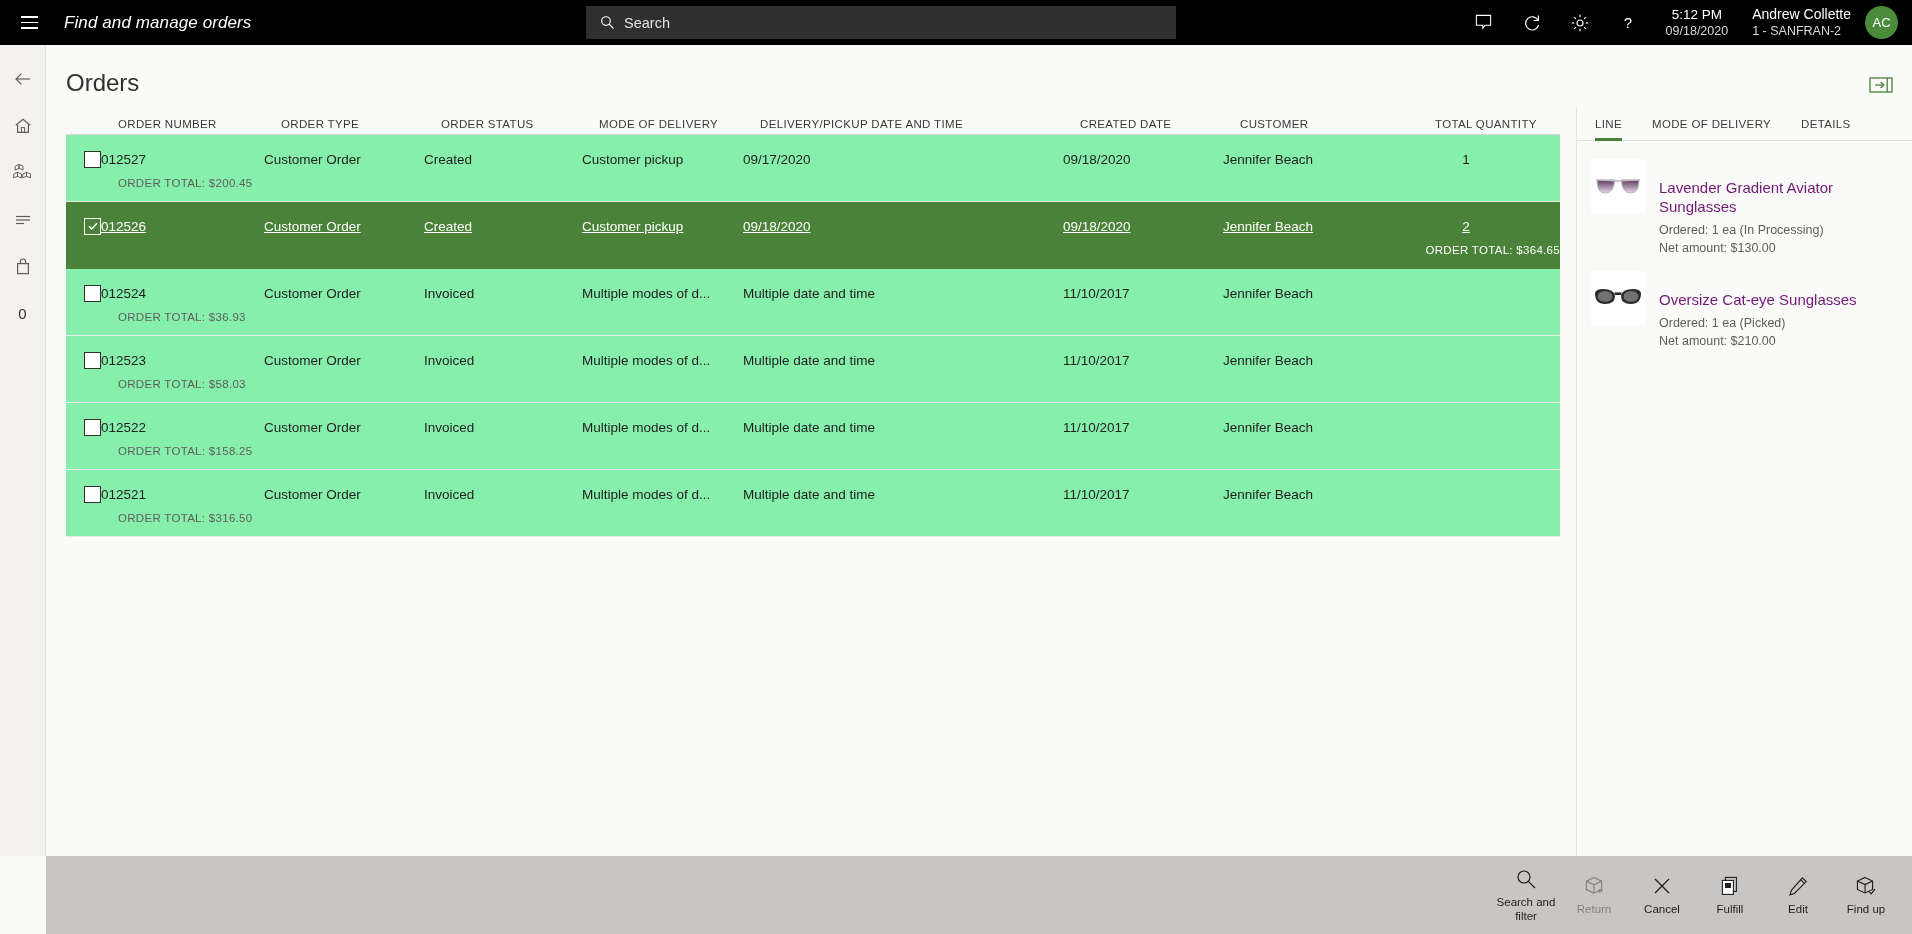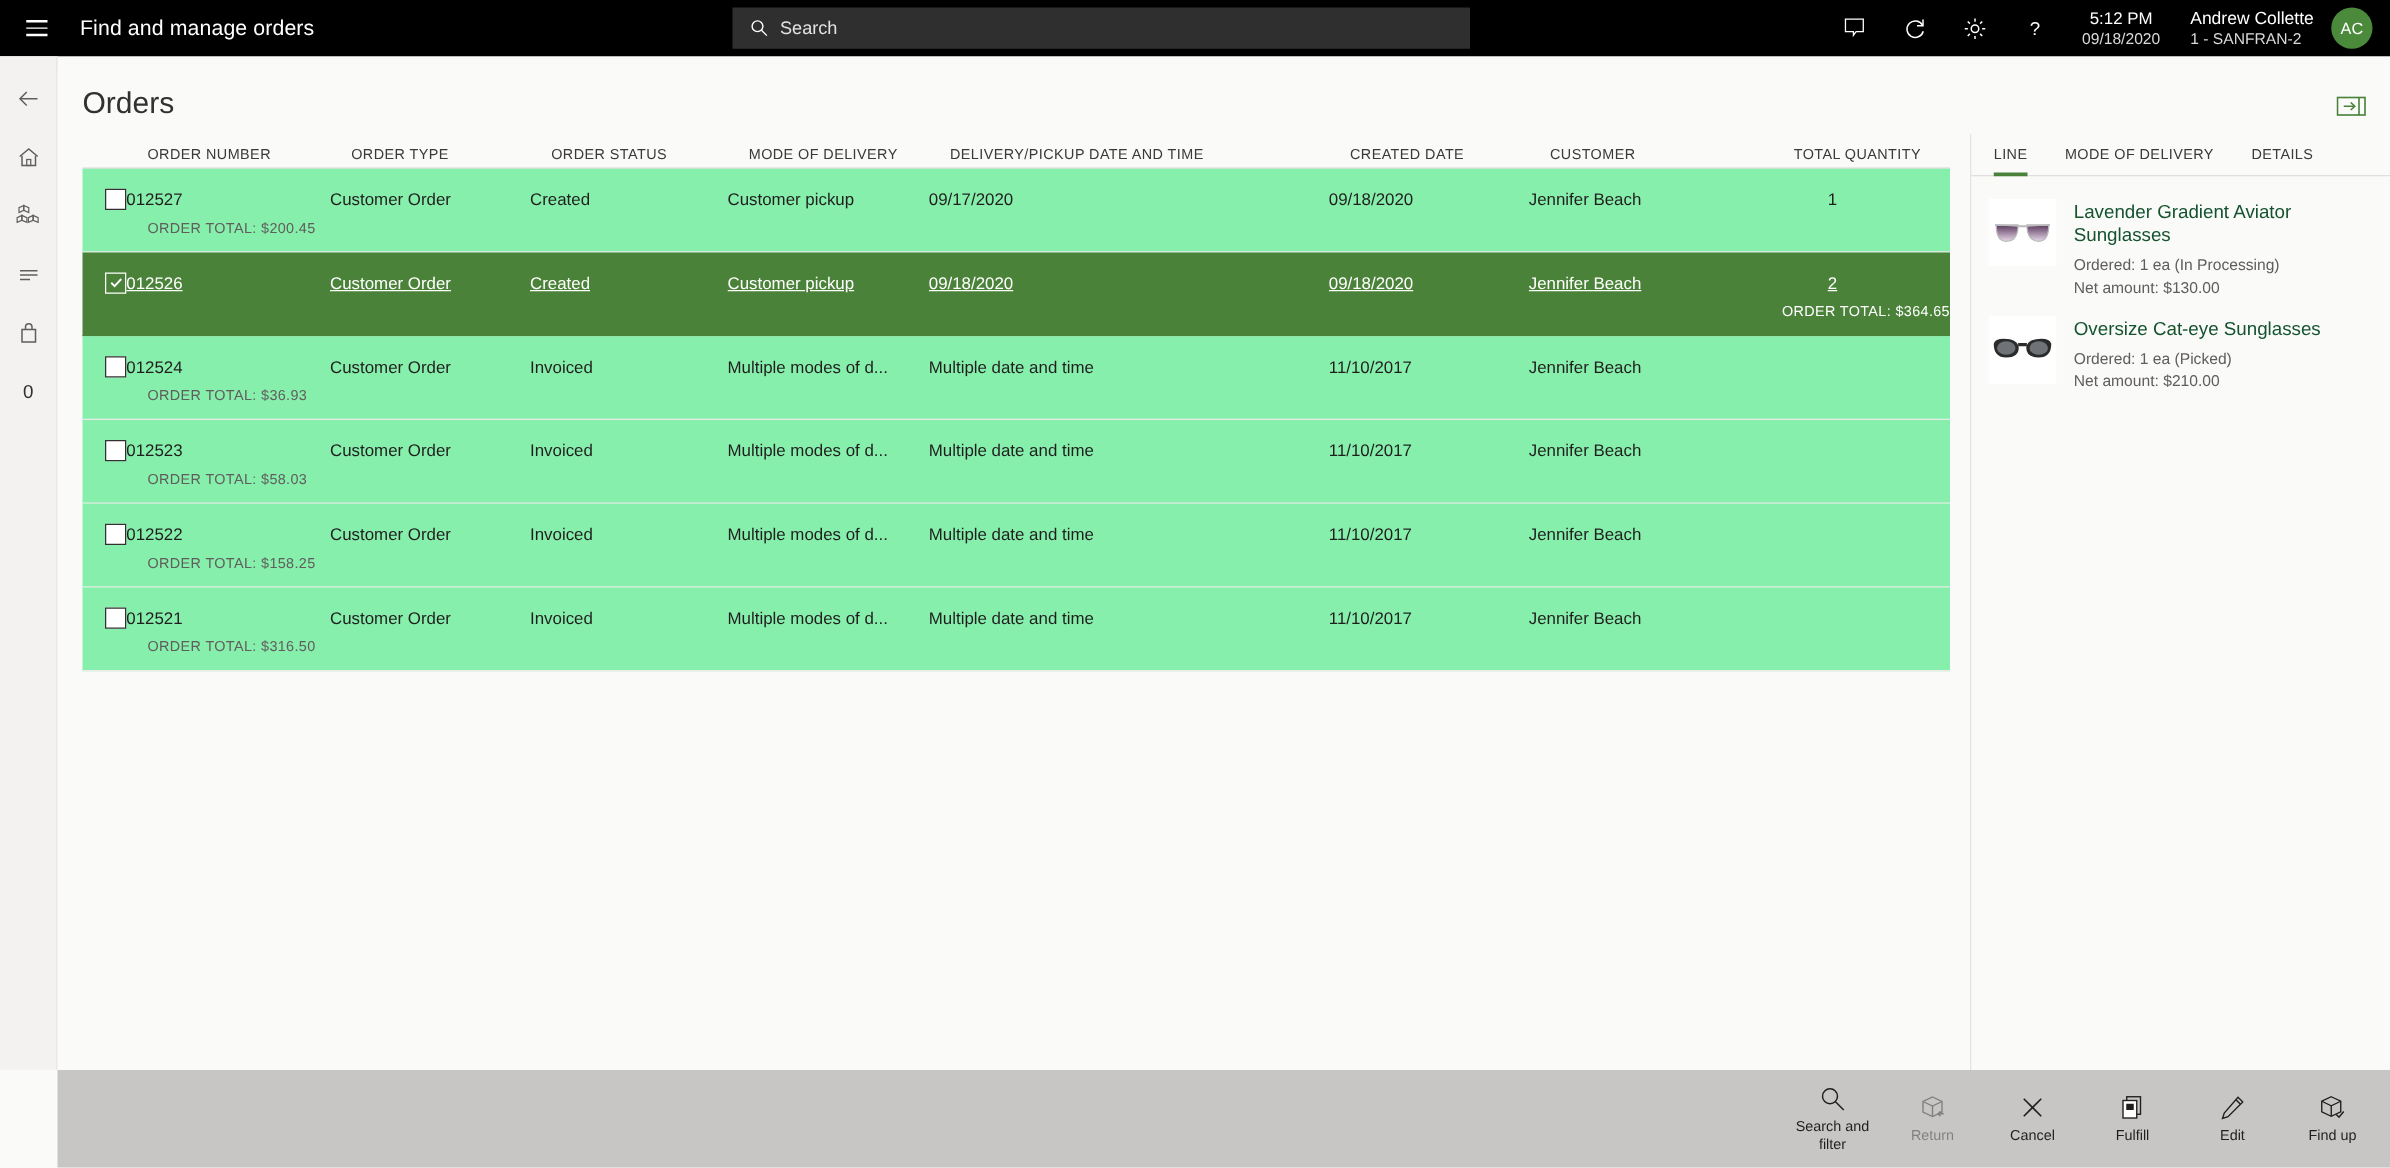--- a/index.html
+++ b/index.html
@@ -19,20 +19,21 @@
   }
   .hamburger {
     width: 46px; height: 45px; margin-left: 6px;
     display: flex; flex-direction: column; justify-content: center; align-items: center; gap: 4px;
     cursor: pointer;
   }
   .hamburger span { display: block; width: 17px; height: 1.5px; background: #ffffff; }
   .app-title {
     color: #ffffff; font-size: 17px; margin-left: 12px; letter-spacing: .1px;
     white-space: nowrap;
+    font-style: italic;
   }
   .search-wrap {
     position: absolute; left: 586px; top: 6px;
     width: 590px; height: 33px;
     background: #2f2f2f;
     display: flex; align-items: center; padding-left: 14px; gap: 9px;
     cursor: text;
   }
   .search-wrap .mag { width: 15px; height: 15px; display:block; }
   .search-input {
@@ -175,30 +176,30 @@
     content: ""; position: absolute; left: 0; right: 0; bottom: 0;
     height: 3px; background: #4b8239;
   }
   .lines { padding: 18px 16px 0 14px; }
   .line-item { display: flex; gap: 14px; margin-bottom: 14px; }
   .thumb {
     width: 54px; height: 54px; flex: none; background: #ffffff;
     display: flex; align-items: center; justify-content: center;
   }
   .line-text { padding-top: 2px; }
-  .line-title { font-size: 15px; color: #14532d; line-height: 1.25; margin-bottom: 4px; }
+  .line-title { font-size: 15px; color: #701a75; line-height: 1.25; margin-bottom: 4px; margin-top: 18px; }
   .line-sub { font-size: 12.5px; color: #605e5c; line-height: 1.45; }
 
   
   .cmdbar {
     position: absolute; left: 46px; bottom: 0;
     width: 1866px; height: 78px;
     background: #c8c6c4;
     display: flex; align-items: center; justify-content: flex-end;
-    padding-right: 12px; gap: 12px;
+    padding-right: 12px; gap: 0;
   }
   .cmd {
     width: 68px; min-width: 68px; height: 78px;
     display: flex; flex-direction: column; align-items: center; justify-content: center;
     gap: 5px; cursor: pointer;
   }
   .cmd.disabled { opacity: .42; cursor: default; }
   .cmd .cmd-ico { height: 24px; display: flex; align-items: center; justify-content: center; }
   .cmd .cmd-lbl {
     font-size: 11.5px; color: #201f1e; text-align: center; line-height: 1.15;

